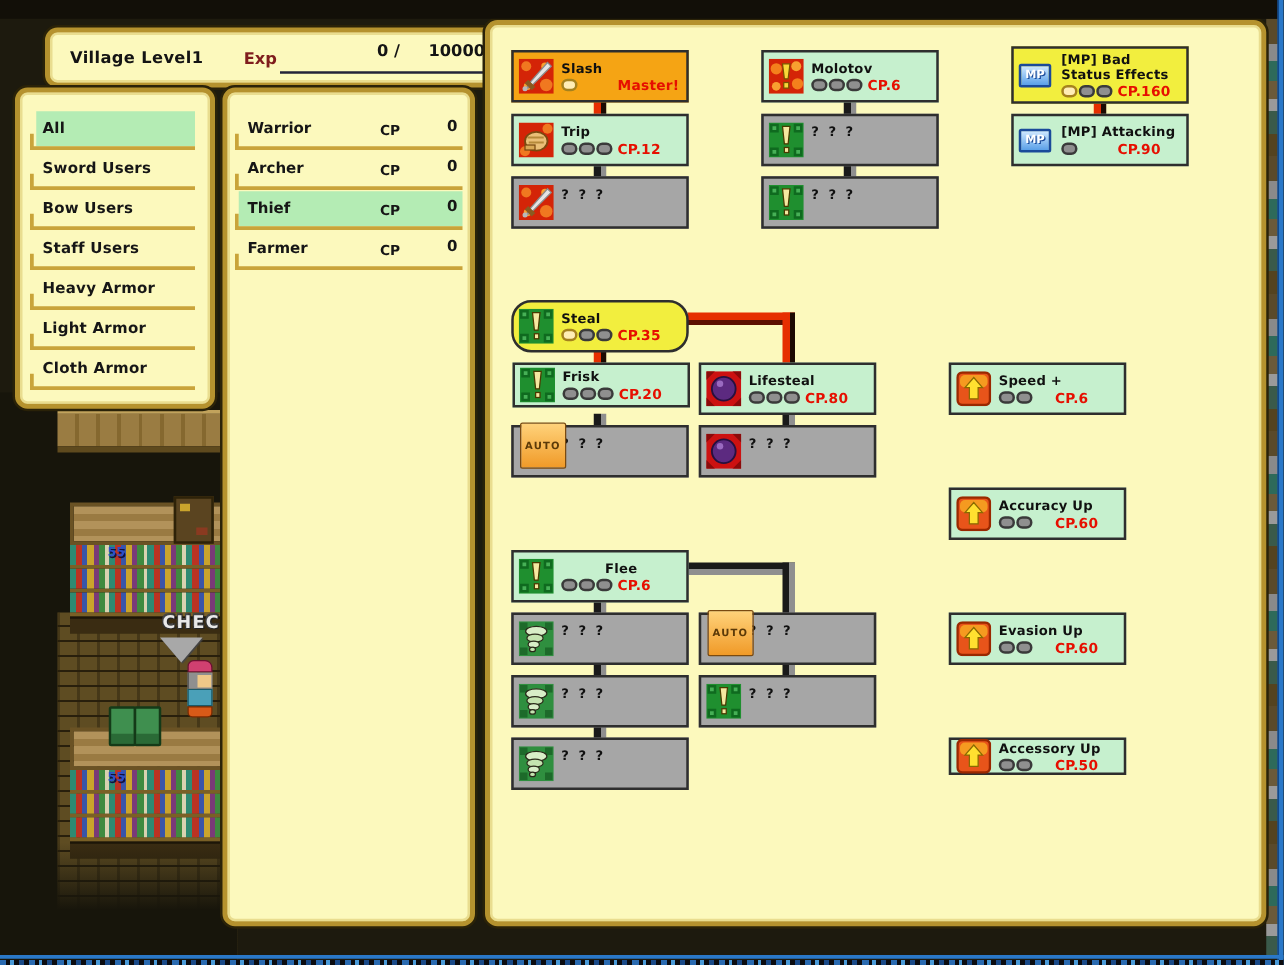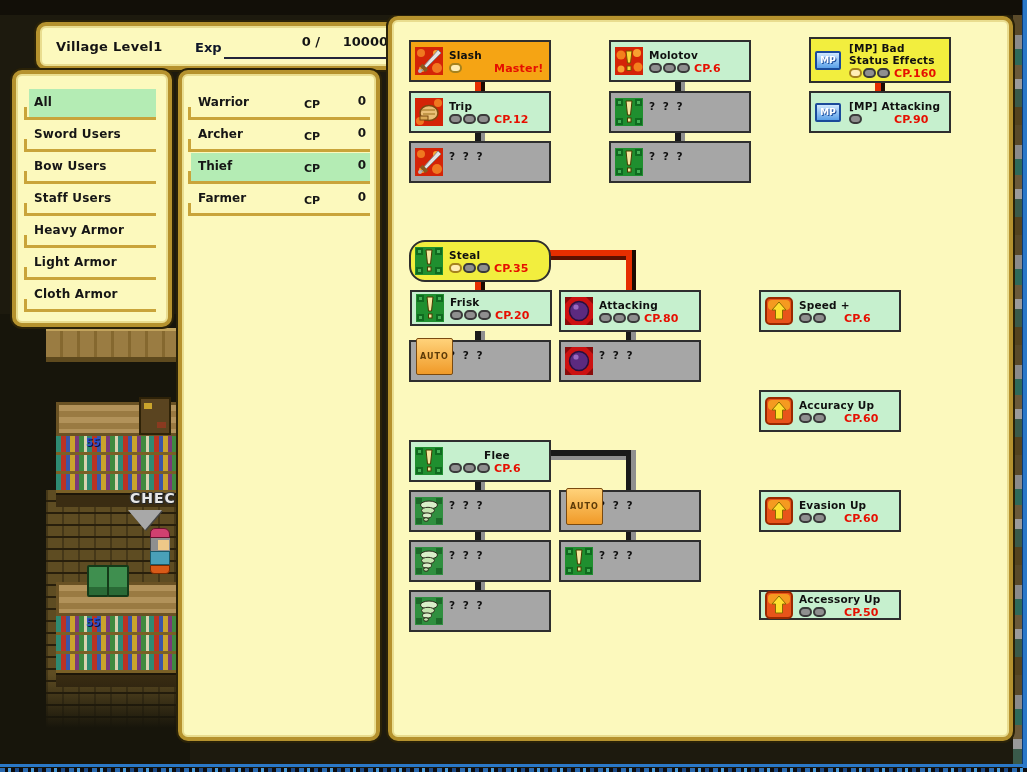--- a/index.html
+++ b/index.html
@@ -58,21 +58,21 @@
   
   .panel{position:absolute;background:var(--panel-bg,#fcf9bd);border:4px solid var(--panel-border,#b5922e);
      border-radius:10px;box-sizing:border-box;z-index:2;
      box-shadow:0 0 0 2px #2a2208,inset 0 0 0 2px #e9dd8f;}
   .panel-header{left:12px;top:22px;width:368px;height:48px;margin-left:24px;}
   .panel-filters{left:12px;top:70px;width:160px;height:257px;}
   .panel-classes{left:178px;top:70px;width:202px;height:671px;}
   .panel-tree{left:388px;top:16px;width:625px;height:725px;}
 
   .hdr-title{position:absolute;left:16px;top:13px;font-size:13px;font-weight:700;color:#141414;letter-spacing:.3px;}
-  .hdr-exp{position:absolute;left:155px;top:14px;font-size:13px;font-weight:700;color:#0f172a;}
+  .hdr-exp{position:absolute;left:155px;top:14px;font-size:13px;font-weight:700;color:#7f1d1d;}
   .hdr-cur{position:absolute;left:200px;top:8px;width:80px;text-align:right;font-size:13px;font-weight:700;color:#141414;}
   .hdr-max{position:absolute;left:270px;top:8px;width:78px;text-align:right;font-size:13px;font-weight:700;color:#141414;}
   .hdr-line{position:absolute;left:184px;top:31px;width:166px;height:2px;background:#24243a;}
 
   .list-item{position:relative;height:32px;box-sizing:border-box;}
   .list-item::after{content:"";position:absolute;left:0;right:4px;bottom:0;height:3px;background:#c9a43a;}
   .list-item::before{content:"";position:absolute;left:0;bottom:0;width:3px;height:13px;background:#c9a43a;}
   .li-hl{position:absolute;left:5px;right:4px;top:1px;bottom:3px;background:var(--selected-green,#b4ecb4);}
   .li-label{position:absolute;left:10px;top:7px;font-size:12px;font-weight:700;color:#161616;letter-spacing:.2px;}
   .filters-list{position:absolute;left:8px;top:14px;width:136px;}
@@ -434,21 +434,21 @@
           <div class="icon"><svg viewBox="0 0 28 28" width="28" height="28">
               <rect width="28" height="28" fill="#cc1111"></rect>
               <polygon points="0,0 7,0 0,7" fill="#8a0a0a"></polygon>
               <polygon points="28,0 21,0 28,7" fill="#8a0a0a"></polygon>
               <polygon points="0,28 7,28 0,21" fill="#8a0a0a"></polygon>
               <polygon points="28,28 21,28 28,21" fill="#8a0a0a"></polygon>
               <circle cx="14" cy="14" r="9.5" fill="#5c2a80" stroke="#27103e" stroke-width="1.5"></circle>
               <circle cx="11" cy="10" r="2.6" fill="#9a6ac0"></circle>
             </svg></div>
           <div class="nbody">
-            <div class="title">Attacking</div>
+            <div class="title">Lifesteal</div>
             <div class="meta">
               <span class="pill"></span>
               <span class="pill"></span>
               <span class="pill"></span>
               <span class="cost">CP.80</span>
             </div>
           </div>
         </div>
         <div class="node locked" style="left: 17px; top: 320px; height: 42px;">
           <div class="icon"></div>

